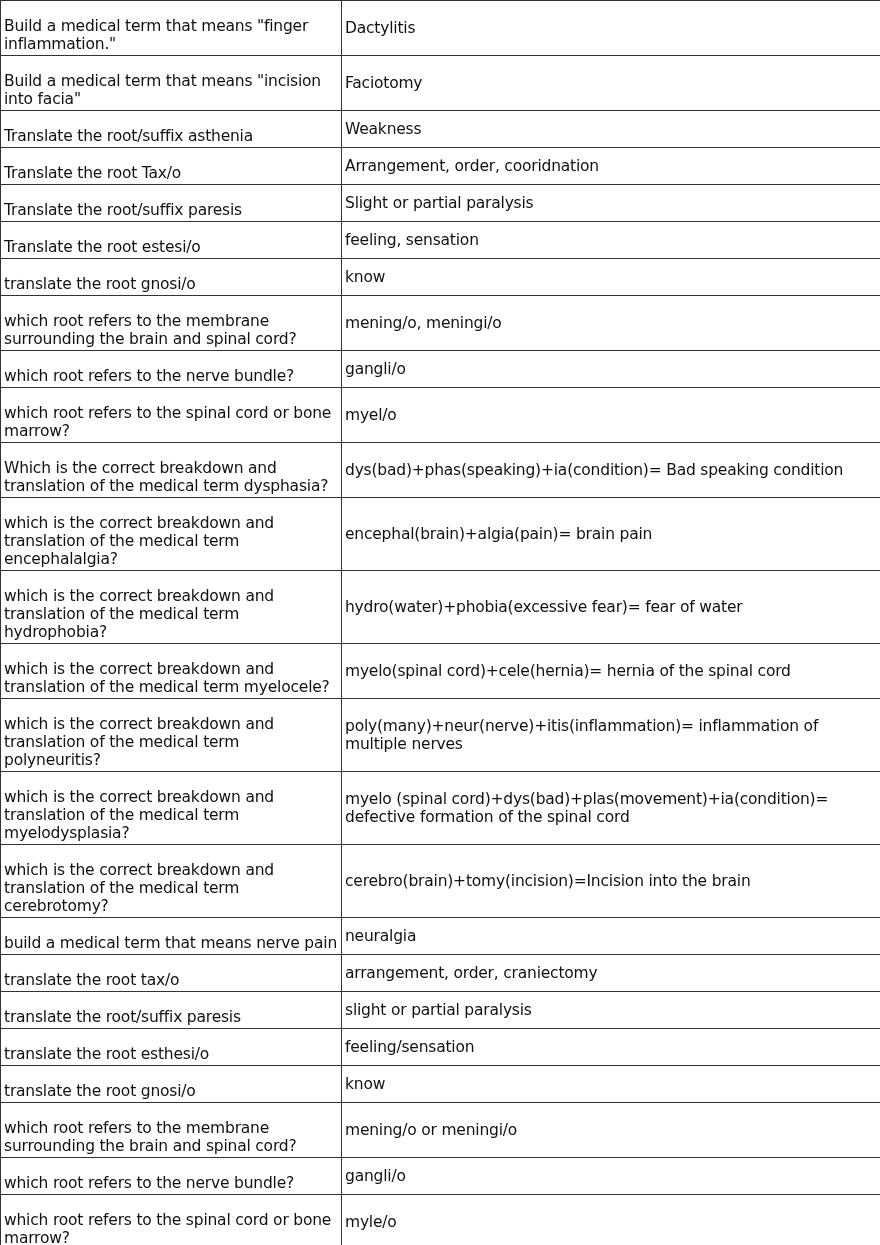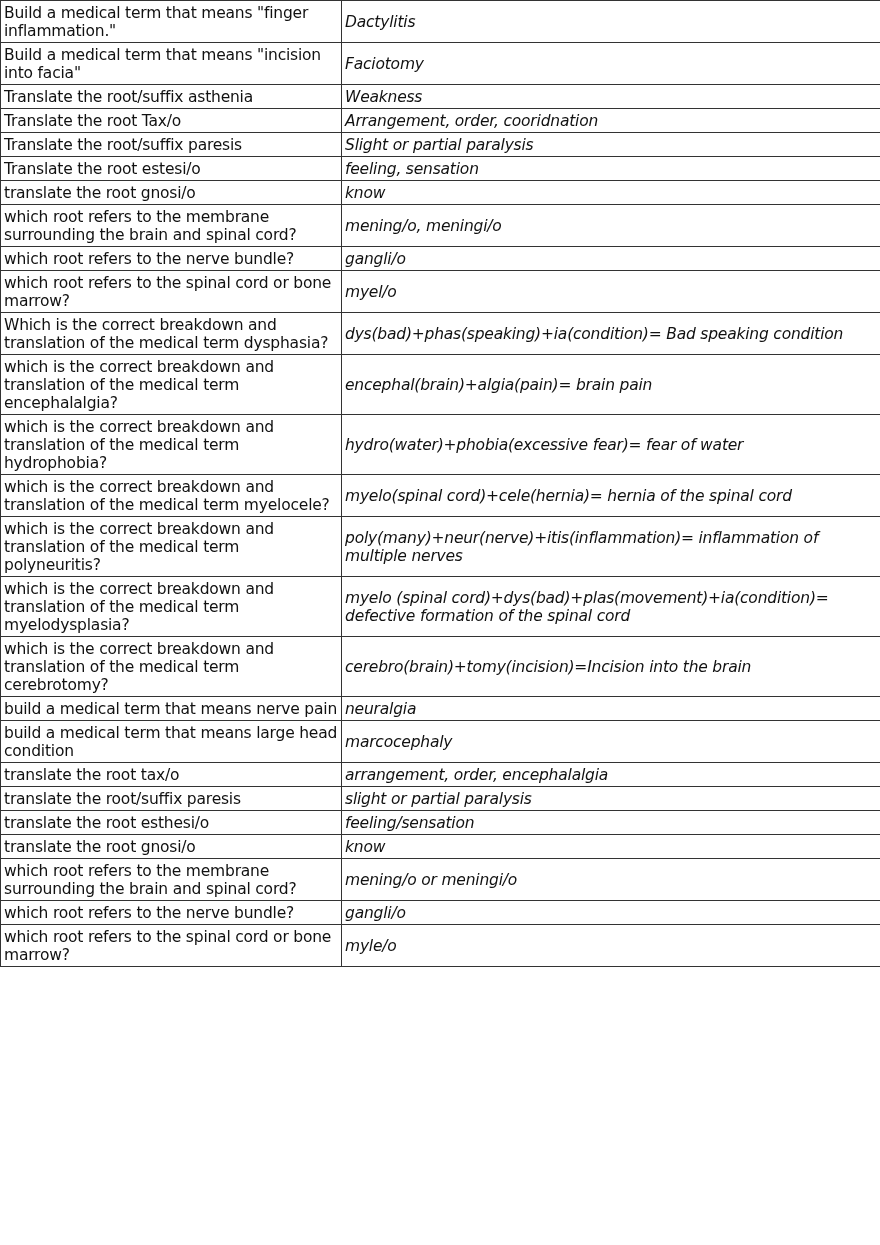--- a/index.html
+++ b/index.html
@@ -25,26 +25,25 @@
     table.flashcards td {
       border: 1.5px solid #333333;
       padding: 0 2px 0 3px;
       vertical-align: middle;
       font-size: 15.5px;
       line-height: 18px;
       letter-spacing: -0.2px;
       word-wrap: break-word;
     }
     table.flashcards td.term {
-      padding-top: 2px;
+      padding-top: 15px;
       padding-bottom: 2px;
     }
     table.flashcards td.def {
       padding-left: 3px;
-      font-style: italic;
     }
     tr.h1 td { height: 19px; }
     tr.h2 td { height: 37px; }
     tr.h3 td { height: 55px; }
   </style>
 </head>
 <body>
 
 <table class="flashcards">
   <colgroup>
@@ -142,29 +141,25 @@
     <td class="def">cerebro(brain)+tomy(incision)=Incision into the brain</td>
   </tr>
 
 
   <tr class="h1">
     <td class="term">build a medical term that means nerve pain</td>
     <td class="def">neuralgia</td>
   </tr>
 
 
-  <tr class="h2">
-    <td class="term">build a medical term that means large head condition</td>
-    <td class="def">marcocephaly</td>
-  </tr>
 
 
   <tr class="h1">
     <td class="term">translate the root tax/o</td>
-    <td class="def">arrangement, order, encephalalgia</td>
+    <td class="def">arrangement, order, craniectomy</td>
   </tr>
 
   <tr class="h1">
     <td class="term">translate the root/suffix paresis</td>
     <td class="def">slight or partial paralysis</td>
   </tr>
 
   <tr class="h1">
     <td class="term">translate the root esthesi/o</td>
     <td class="def">feeling/sensation</td>

